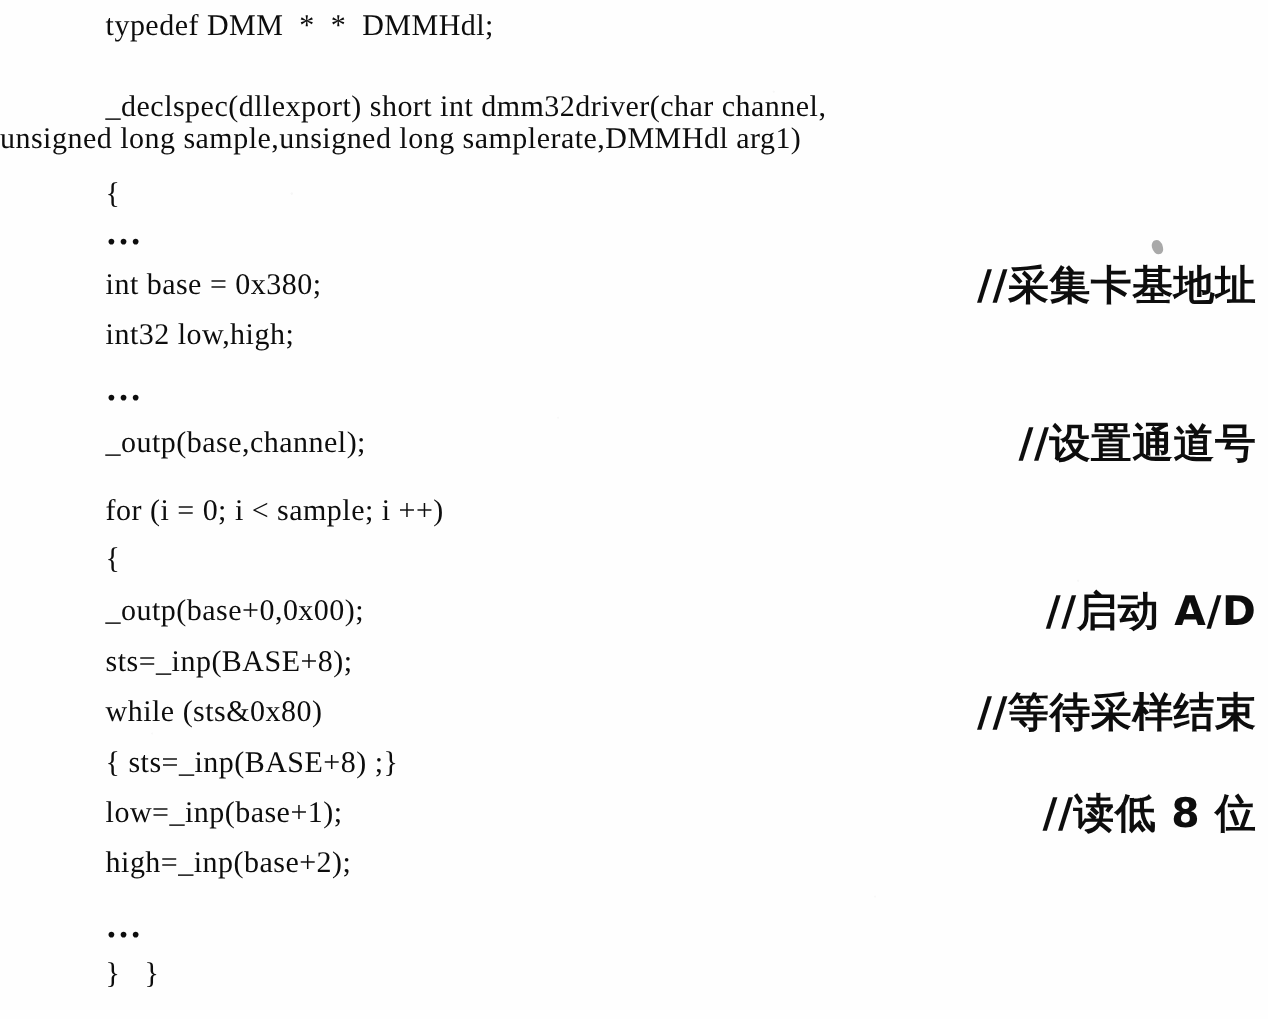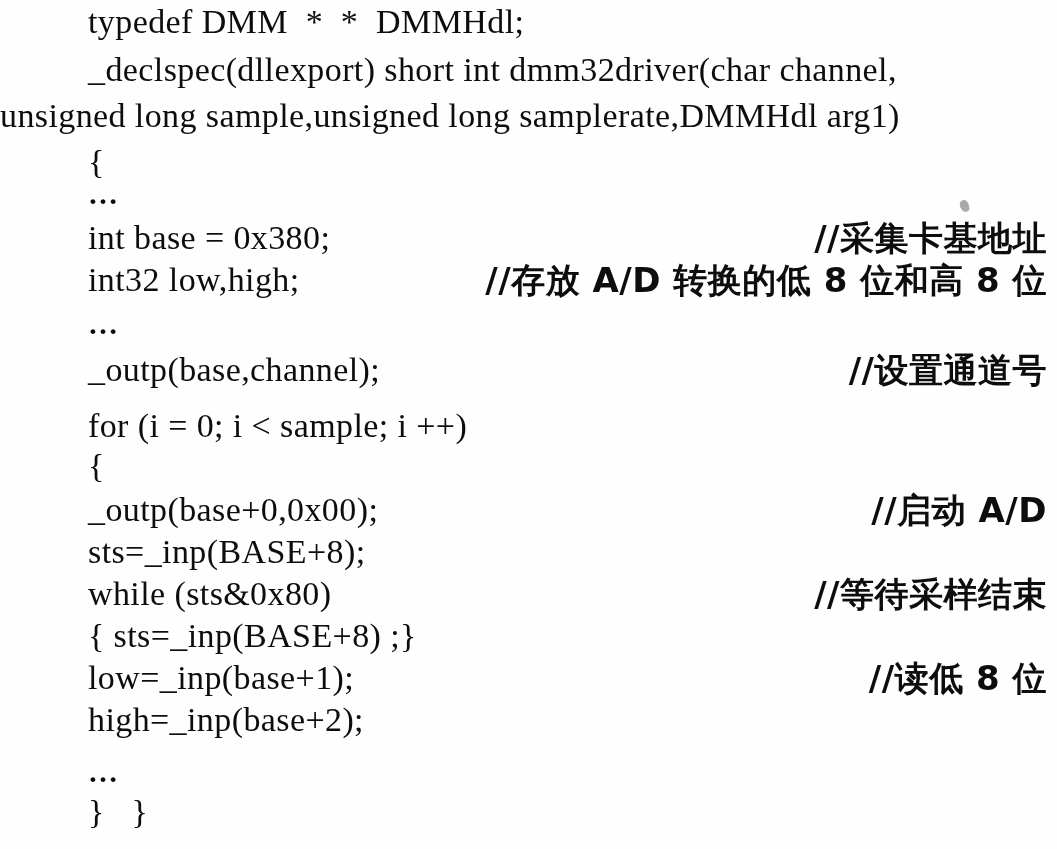--- a/index.html
+++ b/index.html
@@ -38,21 +38,21 @@
   .code-line {
     position: absolute;
     left: 0;
     right: 0;
     height: 44px;
     display: flex;
     align-items: baseline;
     white-space: pre;
   }
   .code-text {
-    font-size: 34px;
+    font-size: 25px;
     line-height: 44px;
     letter-spacing: 0.4px;
     white-space: pre;
     color: #0d0d0d;
   }
   .comment {
     position: absolute;
     right: 10px;
     font-size: 34px;
     line-height: 44px;
@@ -84,26 +84,26 @@
     opacity: .75;
     transform: rotate(-12deg);
   }
 </style>
 </head>
 <body>
 
 <div id="page">
   <div id="listing">
       <div class="code-line" style="top: 0px;"><span class="code-text ind-1">typedef DMM  *  *  DMMHdl;</span></div>
-      <div class="code-line" style="top: 48px;"><span class="code-text ind-1">_declspec(dllexport) short int dmm32driver(char channel,</span></div>
+      <div class="code-line" style="top: 68px;"><span class="code-text ind-1">_declspec(dllexport) short int dmm32driver(char channel,</span></div>
       <div class="code-line" style="top: 94px;"><span class="code-text ind-0">unsigned long sample,unsigned long samplerate,DMMHdl arg1)</span></div>
       <div class="code-line" style="top: 140px;"><span class="code-text ind-1">{</span></div>
       <div class="code-line" style="top: 172px;"><span class="code-text ind-1 ellipsis">…</span></div>
       <div class="code-line" style="top: 216px;"><span class="code-text ind-1">int base = 0x380;</span><span class="comment">//采集卡基地址</span></div>
-      <div class="code-line" style="top: 258px; text-align: right;"><span class="code-text ind-1">int32 low,high;</span><span class="comment">//存放 A/D 转换的低 8 位和高 8 位</span></div>
+      <div class="code-line" style="top: 258px; text-align: right;"><span class="code-text ind-1">int32 low,high;</span></div>
       <div class="code-line" style="top: 302px;"><span class="code-text ind-1 ellipsis">…</span></div>
       <div class="code-line" style="top: 348px;"><span class="code-text ind-1">_outp(base,channel);</span><span class="comment">//设置通道号</span></div>
       <div class="code-line" style="top: 404px;"><span class="code-text ind-1">for (i = 0; i &lt; sample; i ++)</span></div>
       <div class="code-line" style="top: 444px;"><span class="code-text ind-1">{</span></div>
       <div class="code-line" style="top: 488px;"><span class="code-text ind-1">_outp(base+0,0x00);</span><span class="comment">//启动 A/D</span></div>
       <div class="code-line" style="top: 530px;"><span class="code-text ind-1">sts=_inp(BASE+8);</span></div>
       <div class="code-line" style="top: 572px;"><span class="code-text ind-1">while (sts&amp;0x80)</span><span class="comment">//等待采样结束</span></div>
       <div class="code-line" style="top: 614px;"><span class="code-text ind-1">{ sts=_inp(BASE+8) ;}</span></div>
       <div class="code-line" style="top: 656px;"><span class="code-text ind-2">low=_inp(base+1);</span><span class="comment">//读低 8 位</span></div>
       <div class="code-line" style="top: 698px;"><span class="code-text ind-2">high=_inp(base+2);</span></div>

